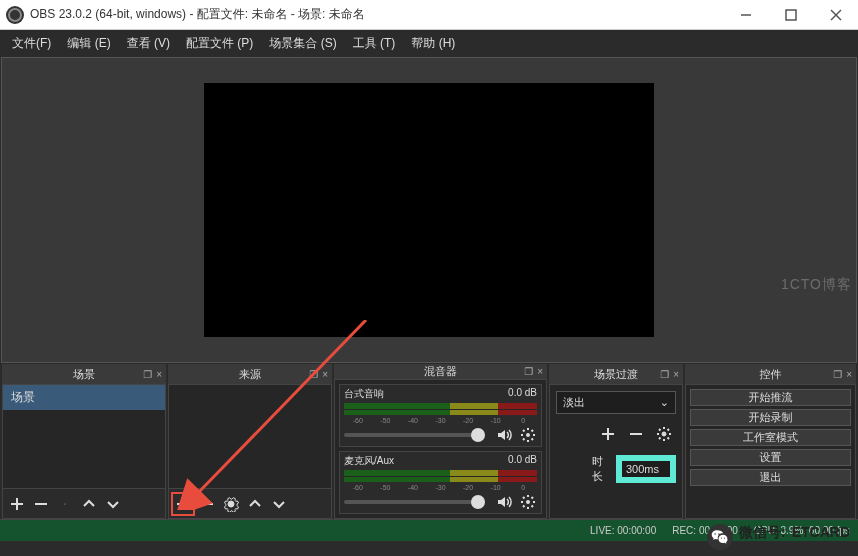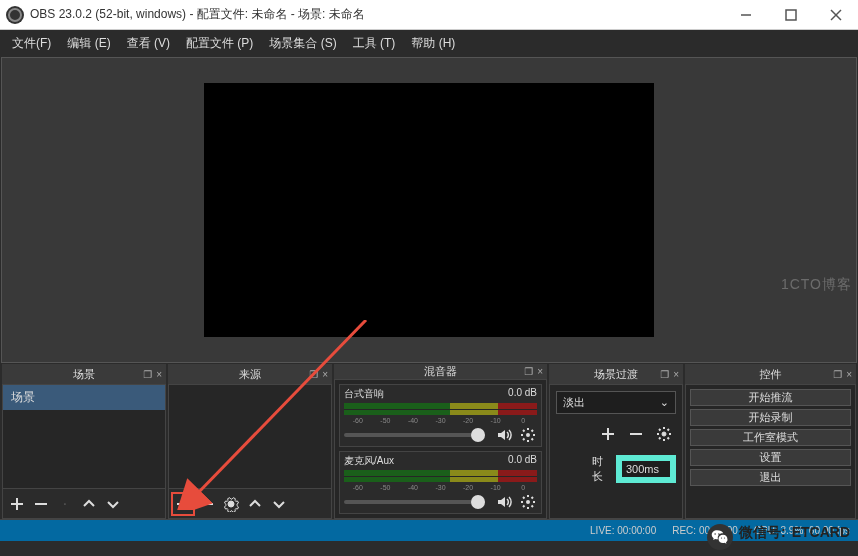--- a/index.html
+++ b/index.html
@@ -54,36 +54,36 @@
 
 .trans-body { padding: 6px; font-size: 11px; color: #ddd; display: flex; flex-direction: column; gap: 8px; }
 .trans-select { background: #1e1e1e; border: 1px solid #555; padding: 3px 6px; display: flex; justify-content: space-between; align-items: center; cursor: pointer; }
 .trans-toolbar { display: flex; justify-content: flex-end; gap: 4px; }
 .trans-duration { display: flex; align-items: center; gap: 6px; padding-left: 36px; }
 .trans-duration input { width: 60px; background: #1e1e1e; border: 6px solid #5eead4; color: #ddd; padding: 2px 4px; font-size: 11px; }
 
 .ctrl-body { padding: 4px; display: flex; flex-direction: column; gap: 3px; }
 .ctrl-btn { background: #3a3a3a; border: 1px solid #555; color: #ddd; font-size: 11px; text-align: center; cursor: pointer; }
 
-.statusbar { height: 22px; background: #0369a1; display: flex; align-items: center; font-size: 10px; color: #ccc; padding: 0 8px; gap: 16px; border-top: 1px solid #444; }
+.statusbar { height: 22px; background: #14532d; display: flex; align-items: center; font-size: 10px; color: #ccc; padding: 0 8px; gap: 16px; border-top: 1px solid #444; }
 .statusbar .spacer { flex: 1; }
 
 .arrow { position: absolute; pointer-events: none; z-index: 100; left: 176px; top: 320px; }
 
 .watermark { position: absolute; bottom: 6px; right: 8px; display: flex; align-items: flex-start; gap: 6px; color: #222; font-size: 14px; font-weight: bold; z-index: 200; }
 .wechat-icon { width: 26px; height: 26px; background: #333; border-radius: 50%; display: flex; align-items: center; justify-content: center; }
 
 .watermark2 { position: absolute; top: 276px; right: 6px; font-size: 14px; color: rgba(200,200,200,0.35); letter-spacing: 1px; z-index: 90; }
 </style>
 </head>
 <body>
 
 <div class="titlebar">
   <div class="app-icon"></div>
-  <span class="titlebar-text">OBS 23.0.2 (52-bit, windows) - 配置文件: 未命名 - 场景: 未命名</span>
+  <span class="titlebar-text">OBS 23.0.2 (64-bit, windows) - 配置文件: 未命名 - 场景: 未命名</span>
   <div class="titlebar-controls">
     <div class="tb-btn">
         <svg width="12" height="12">
           <line x1="1" y1="6" x2="11" y2="6" stroke-width="1.5"></line>
         </svg>
       </div>
     <div class="tb-btn">
         <svg width="12" height="12">
           <rect x="1" y="1" width="10" height="10" fill="none" stroke-width="1.5"></rect>
         </svg>

